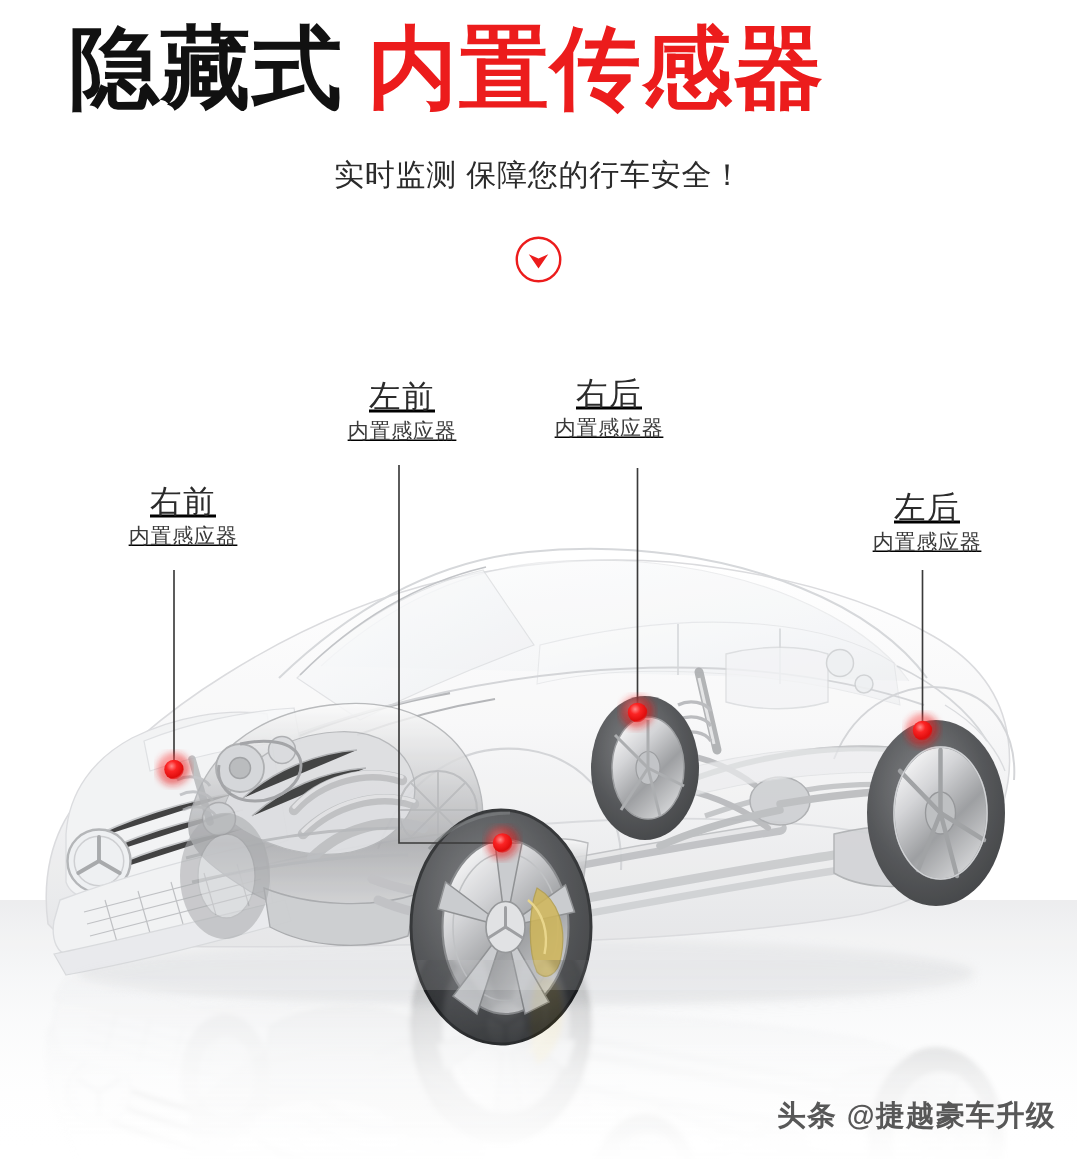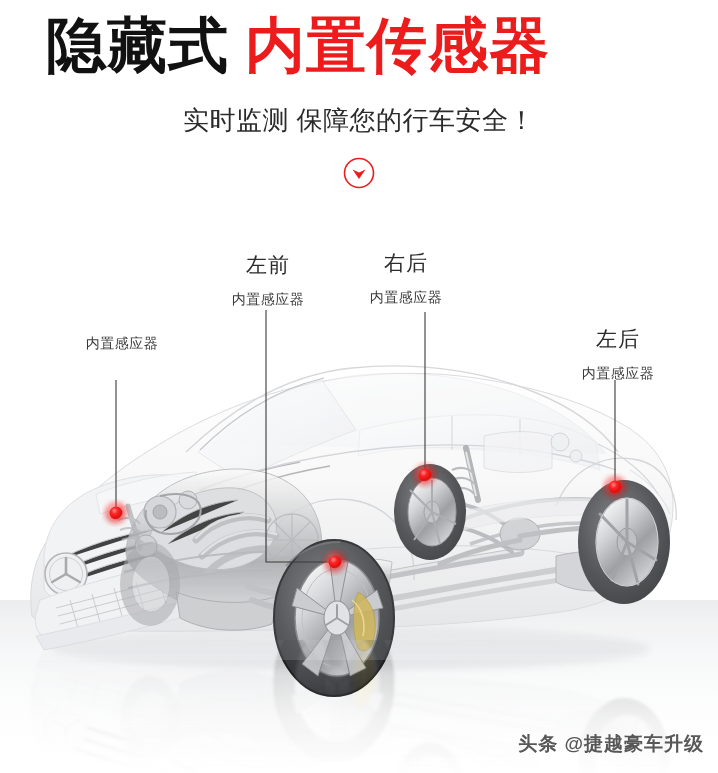--- a/index.html
+++ b/index.html
@@ -22,38 +22,38 @@
     font-weight:bold;
     letter-spacing:1px;
     line-height:1.05;
   }
   .title-black{color:#111111;}
   .title-red{color:#ec1c1c;margin-left:16px;}
 
   .subtitle{
     position:absolute;left:0;top:103px;width:718px;
     text-align:center;
-    font-size:26px;
+    font-size:20px;
     color:#2b2b2b;
     letter-spacing:.5px;
     font-weight:400;
   }
 
   .arrow-wrap{
     position:absolute;left:50%;top:156px;transform:translateX(-50%);
     width:34px;height:34px;
   }
 
   
-  .callout{position:absolute;text-align:center;white-space:nowrap;}
+  .callout{position:absolute;text-align:center;white-space:nowrap;text-decoration:underline;}
   .callout .c-main{
     font-size:21px;color:#2b2b2b;line-height:1.25;font-weight:400;letter-spacing:1px;
   }
   .callout .c-sub{
-    font-size:14px;color:#3a3a3a;line-height:1.3;letter-spacing:.5px;font-weight:400;margin-top:12px;
+    font-size:14px;color:#3a3a3a;line-height:1.3;letter-spacing:.5px;font-weight:400;
   }
   #callout-rf{left:52px;top:322px;width:140px;}
   #callout-lf{left:198px;top:252px;width:140px;}
   #callout-rr{left:336px;top:250px;width:140px;}
   #callout-lr{left:548px;top:326px;width:140px;}
 
   
   #car-svg{position:absolute;left:0;top:0;width:718px;height:773px;}
   #lines-svg{position:absolute;left:0;top:0;width:718px;height:773px;pointer-events:none;}
 
@@ -428,20 +428,21 @@
         <circle cx="335" cy="562" r="11" fill="url(#dotG)" opacity="0.55" filter="url(#glow)"></circle>
         <circle cx="335" cy="562" r="6.5" fill="url(#dotG)"></circle>
         <circle cx="425" cy="475" r="11" fill="url(#dotG)" opacity="0.55" filter="url(#glow)"></circle>
         <circle cx="425" cy="475" r="6.5" fill="url(#dotG)"></circle>
         <circle cx="615" cy="487" r="11" fill="url(#dotG)" opacity="0.55" filter="url(#glow)"></circle>
         <circle cx="615" cy="487" r="6.5" fill="url(#dotG)"></circle>
       </g>
   </svg>
 
   <div class="callout" id="callout-rf">
+    <div class="c-main">右前</div>
     <div class="c-sub">内置感应器</div>
   </div>
 
   <div class="callout" id="callout-lf">
     <div class="c-main">左前</div>
     <div class="c-sub">内置感应器</div>
   </div>
 
   <div class="callout" id="callout-rr">
     <div class="c-main">右后</div>

